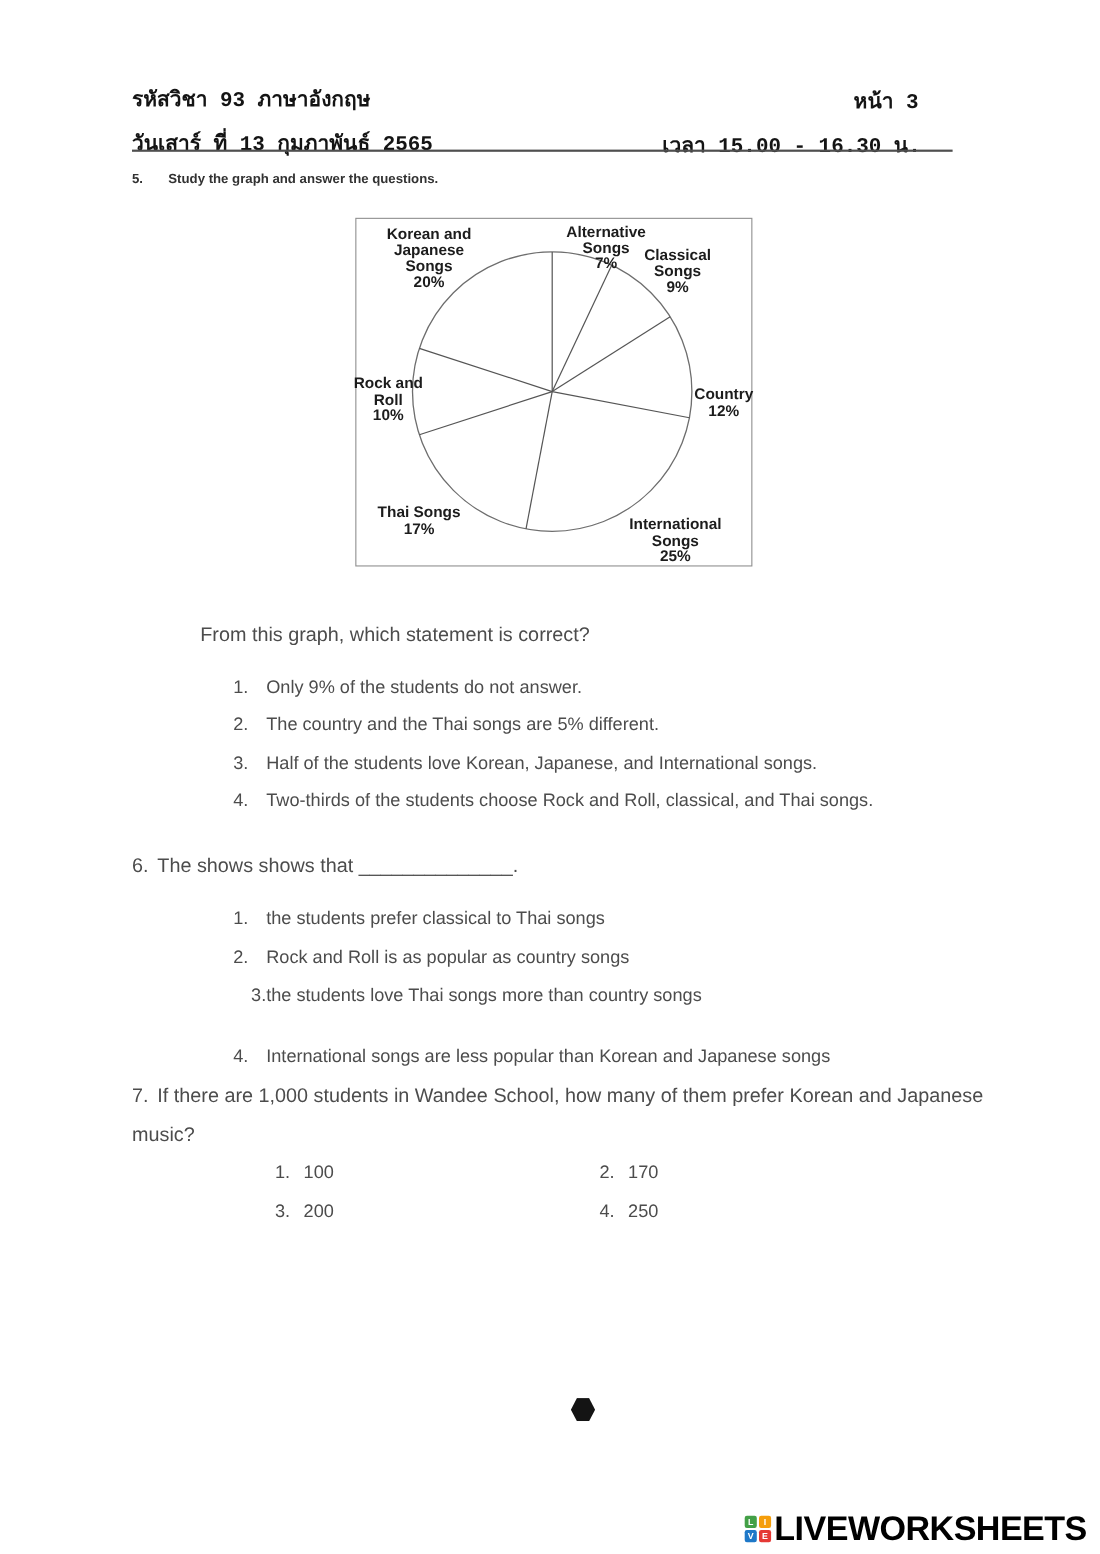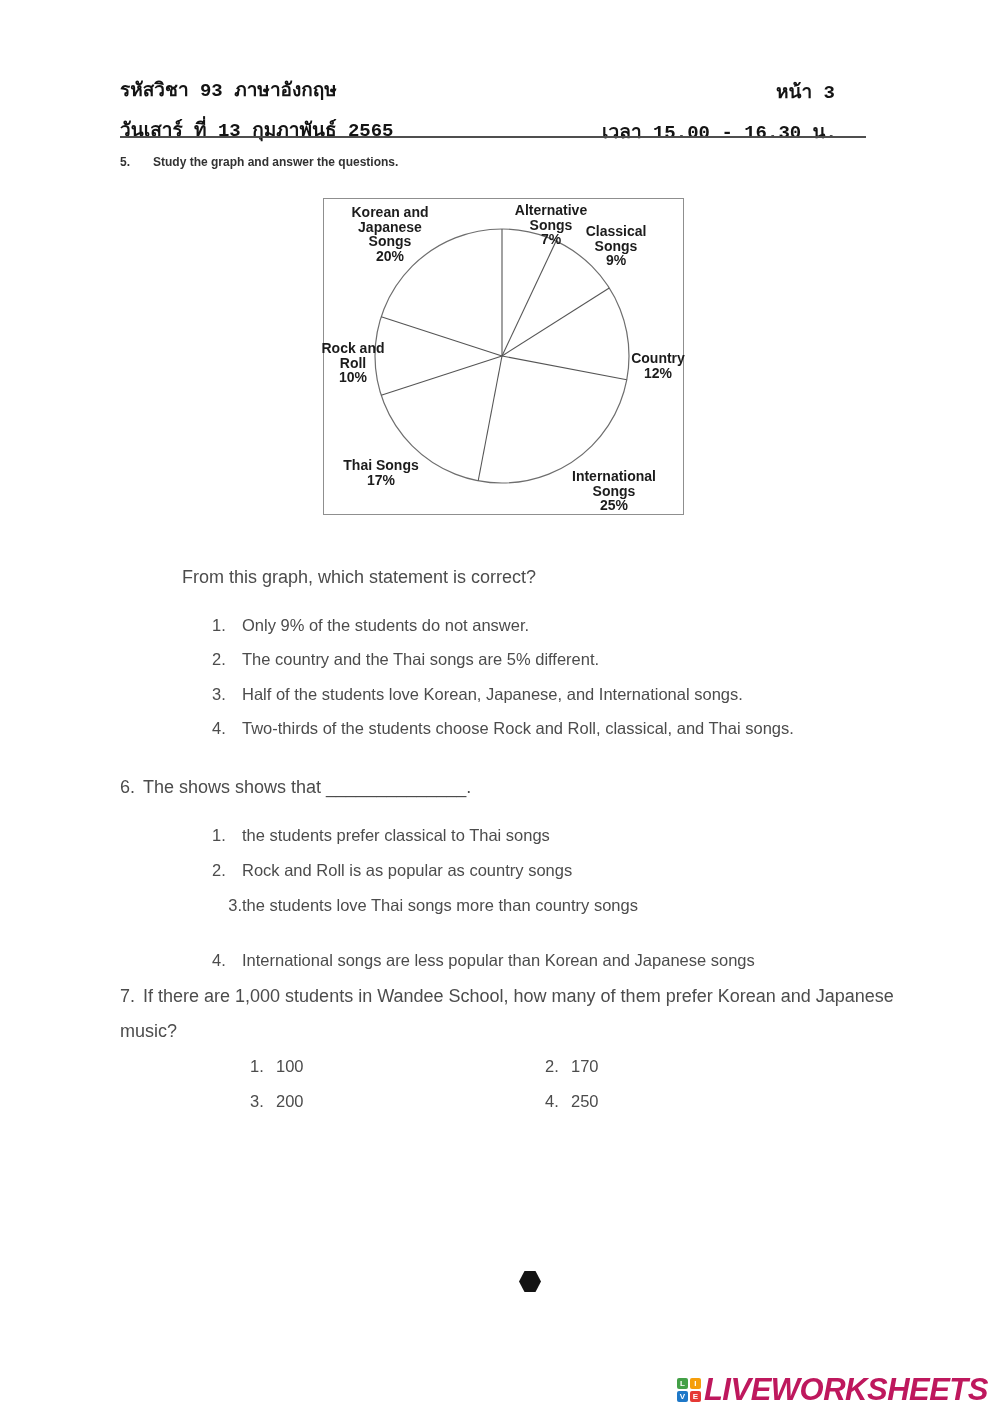--- a/index.html
+++ b/index.html
@@ -185,14 +185,14 @@
 
 <div class="abs hex"></div>
 
 <div class="abs logo">
   <div class="logo-grid">
     <div class="logo-tile" style="background: rgb(67, 160, 71);">L</div>
     <div class="logo-tile" style="background: rgb(245, 158, 11);">I</div>
     <div class="logo-tile" style="background: rgb(30, 120, 200);">V</div>
     <div class="logo-tile" style="background: rgb(229, 57, 53);">E</div>
   </div>
-  <div class="logo-text" style="color: #be185d; font-style: italic;">LIVEWORKSHEETS</div>
+  <div class="logo-text" style="color: #000000;">LIVEWORKSHEETS</div>
 </div>
 
 </body></html>

